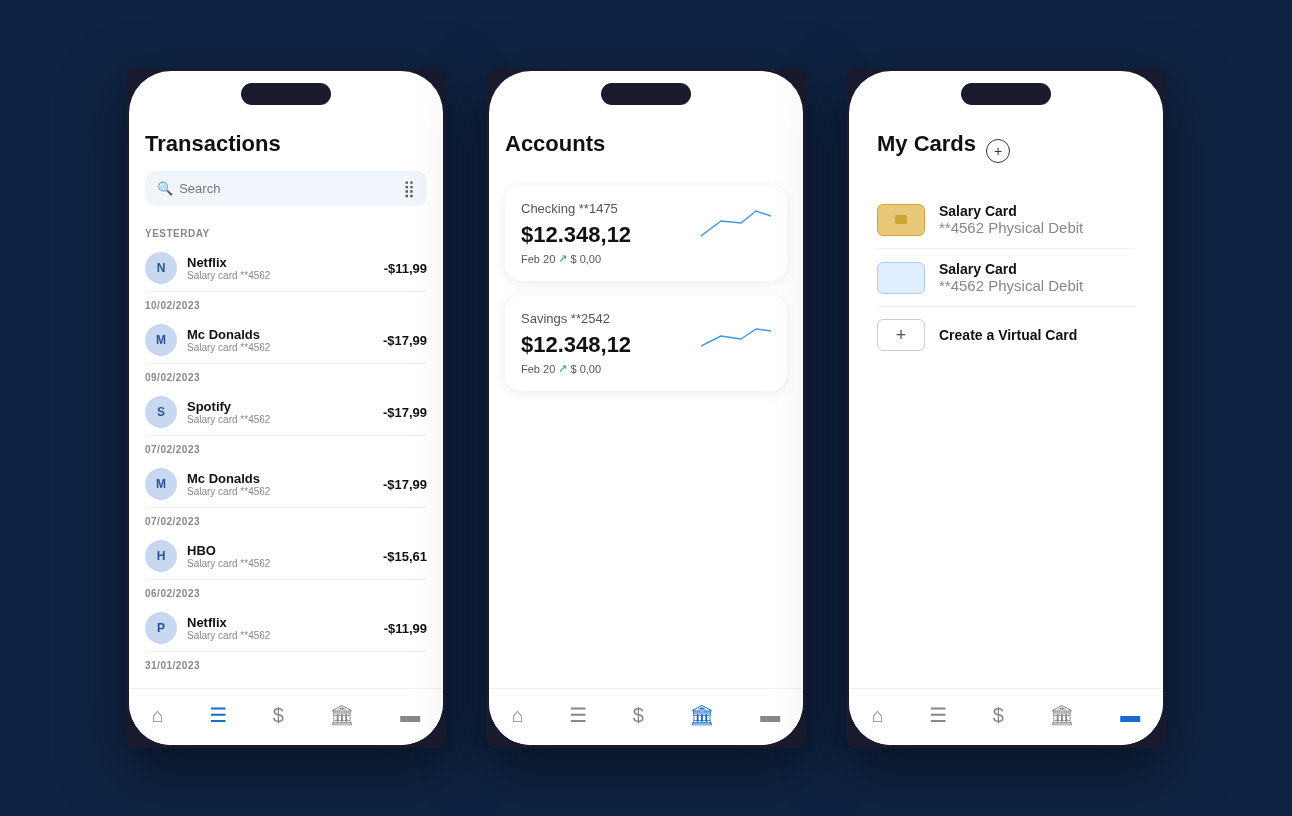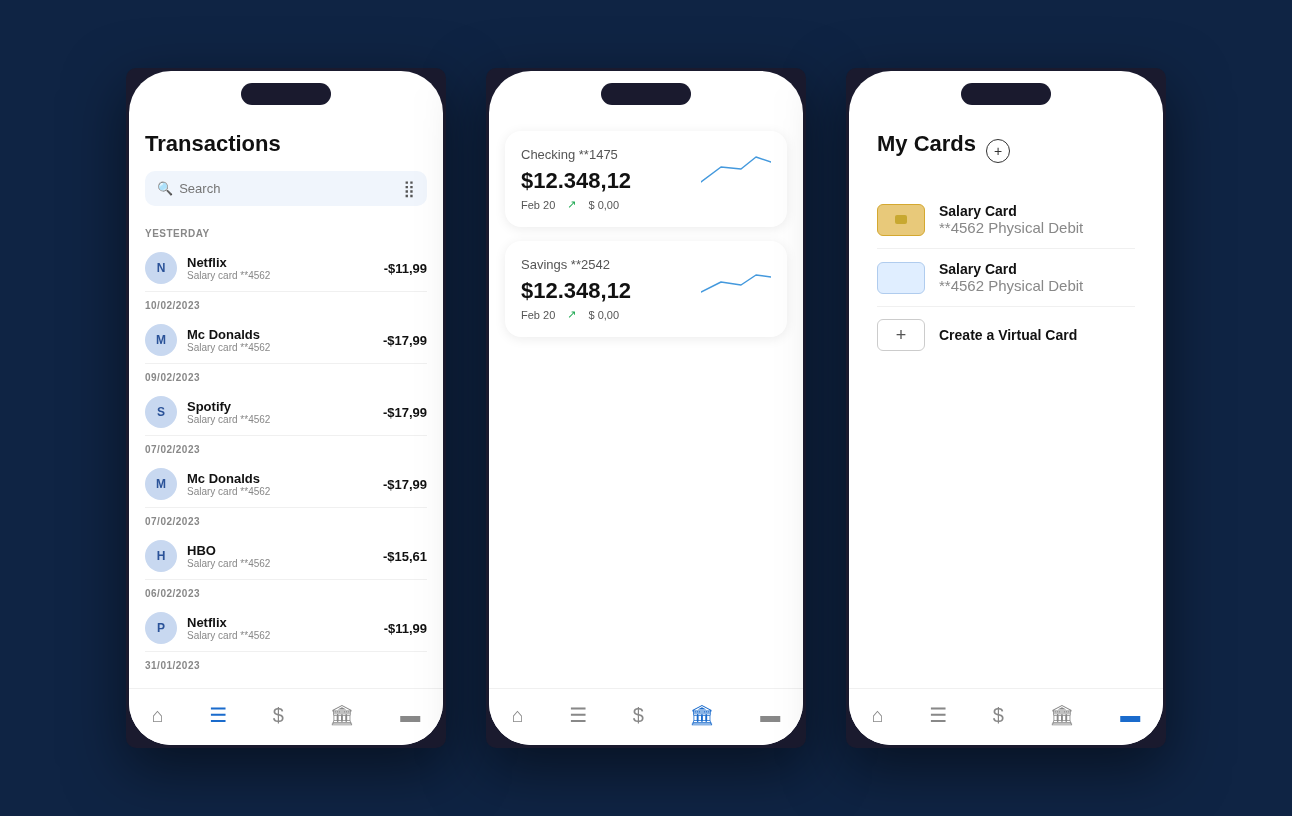--- a/index.html
+++ b/index.html
@@ -191,21 +191,21 @@
       font-size: 22px;
       font-weight: 700;
       color: #111;
     }
     .account-date {
       font-size: 11px;
       color: #555;
       margin-top: 4px;
       display: flex;
       align-items: center;
-      gap: 12px;
+      gap: 3px;
     }
     .up-arrow {
       color: #22aa55;
       font-size: 11px;
     }
     .mini-chart {
       width: 70px;
       height: 40px;
     }
 
@@ -393,20 +393,21 @@
       <span class="nav-icon">▬</span>
     </div>
   </div>
 </div>
 
 <div class="phone">
   <div class="phone-inner">
     <div class="notch"></div>
     <div class="screen">
       <div class="accounts-screen">
+        <div class="page-title">Accounts</div>
 
         <div class="account-card">
           <div class="account-info">
             <div class="account-name">Checking **1475</div>
             <div class="account-balance">$12.348,12</div>
             <div class="account-date">
               <span>Feb 20</span>
               <span class="up-arrow">↗</span>
               <span>$ 0,00</span>
             </div>

